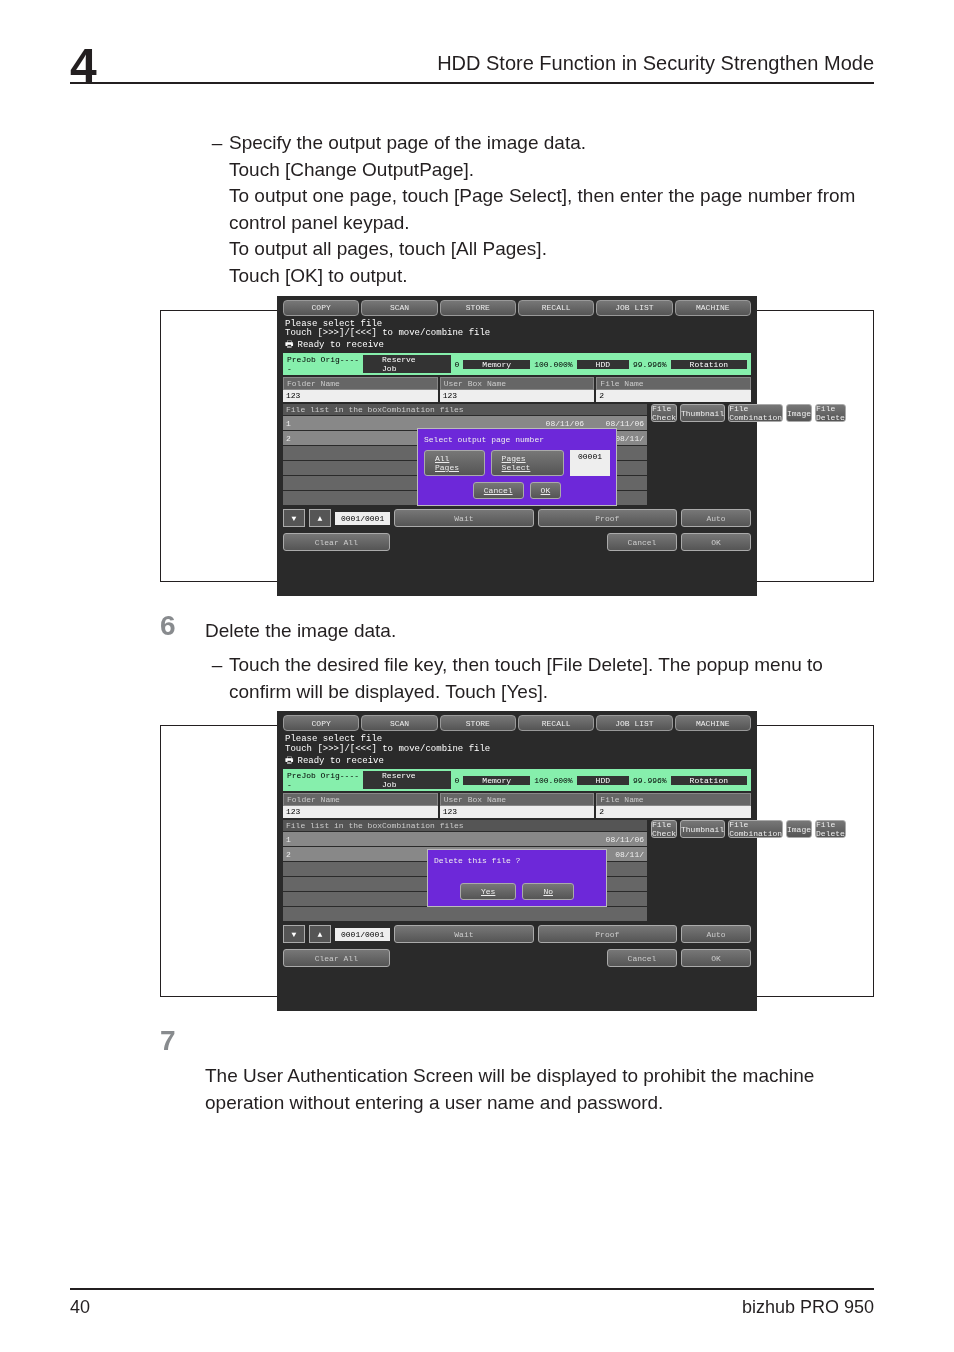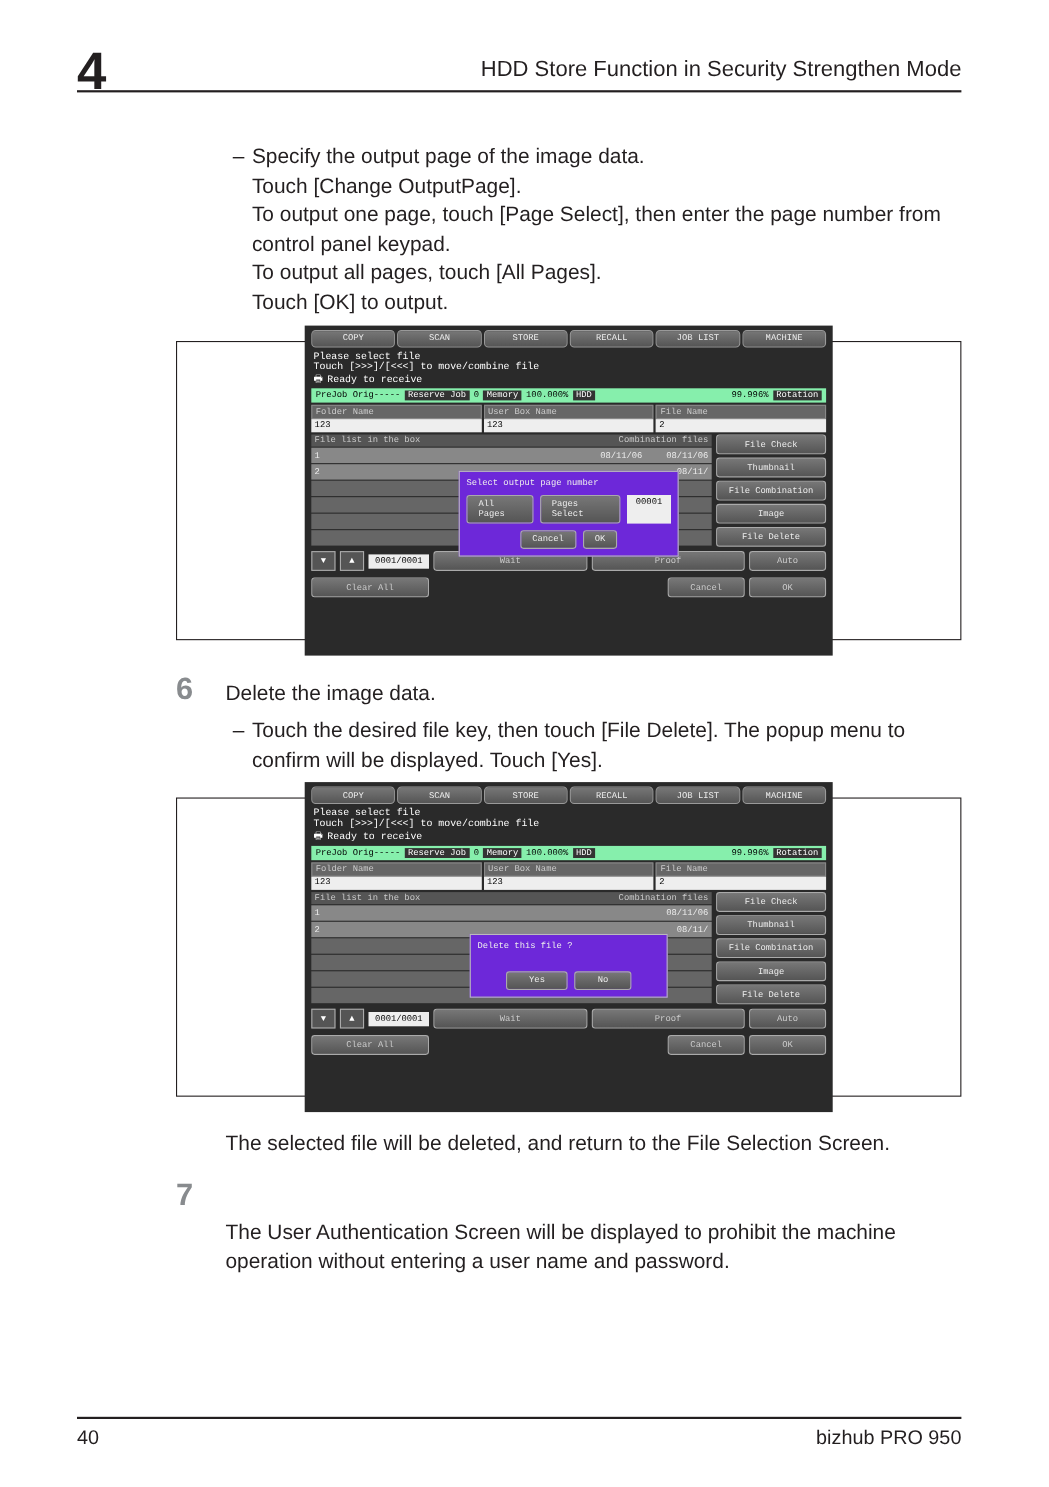--- a/index.html
+++ b/index.html
@@ -86,43 +86,43 @@
     font-size: 8px; color: #eee;
   }
   .mock-msg { padding: 4px 8px 2px 8px; color: #fff; font-size: 9px; line-height: 1.1; }
   .mock-status {
     background: #86efac; color: #000;
     margin: 0 6px; padding: 2px 4px;
     display: flex; gap: 4px; align-items: center;
     font-size: 8px;
   }
   .mock-status span { display:inline-block; }
-  .mock-status .pill { background:#333; color:#fff; padding:0 3px; }
+  .mock-status .pill { background:#333; color:#fff; padding:0 19px; }
   .mock-cols { display: flex; margin: 2px 6px 0 6px; gap: 2px; }
   .mock-col { flex:1; background:#666; border:1px solid #888; padding:1px 3px; font-size:8px; }
   .mock-inputs { display:flex; margin: 0 6px; gap:2px; }
   .mock-input { flex:1; background:#eee; color:#000; padding:1px 3px; font-size:8px; height:12px; }
   .mock-body { display:flex; margin:2px 6px 0 6px; gap:4px; }
   .mock-left { flex:1.4; }
-  .mock-right { width: 100px; display:flex; flex-direction:column; gap:3px; }
-  .mock-list-head { background:#555; font-size:8px; padding:1px 3px; display:flex; justify-content:space-between;}
+  .mock-right { width: 100px; display:flex; flex-direction:row; gap:3px; }
+  .mock-list-head { background:#555; font-size:8px; padding:1px 3px; display:flex; justify-content:flex-start;}
   .mock-row { background:#888; height:14px; display:flex; align-items:center; padding:0 3px; font-size:8px; margin-top:1px; color:#eee;}
   .mock-row.empty { background:#666; }
   .mock-btn {
     background: linear-gradient(#777,#555);
     border:1px solid #aaa; border-radius:3px;
     height:18px; display:flex; align-items:center; justify-content:center;
     font-size:8px; color:#eee;
   }
   .mock-popup {
     position:absolute;
     background:#6d28d9; border:1px solid #bbb;
     font-size:8px; color:#eee; padding:6px;
   }
-  .mock-popup .row { display:flex; gap:6px; margin-top:6px; justify-content:center; }
+  .mock-popup .row { display:flex; gap:6px; margin-top:6px; justify-content:center;text-decoration:underline; }
   .mock-popup .pbtn {
     background: linear-gradient(#777,#555); border:1px solid #aaa;
     border-radius:3px; padding:3px 10px; font-size:8px;
   }
   .mock-popup .pinput { background:#eee; color:#000; padding:2px 8px; font-size:8px; }
   .mock-bottom { margin:4px 6px 0 6px; display:flex; gap:4px; align-items:center;}
   .mock-arrow { background:#555; border:1px solid #aaa; width:22px; height:18px; display:flex; align-items:center; justify-content:center; font-size:8px; color:#fff;}
   .mock-count { background:#eee; color:#000; font-size:8px; padding:2px 6px; }
   .mock-bbtn { flex:1; background: linear-gradient(#777,#555); border:1px solid #aaa; border-radius:3px; height:18px; display:flex; align-items:center; justify-content:center; font-size:8px;}
   .mock-bottom2 { margin:6px 6px 6px 6px; display:flex; gap:4px; }
@@ -352,21 +352,20 @@
       </div>
       <div class="mock-bottom2">
         <div class="mock-bbtn">Clear All</div>
         <div style="flex:2;"></div>
         <div class="mock-bbtn">Cancel</div>
         <div class="mock-bbtn">OK</div>
       </div>
     </div>
   </div>
 
-  <div class="sub-indent plain-para">The selected file will be deleted, and return to the File Selection Screen.</div>
 
   <div class="step-row" style="margin-top:18px;">
     <div class="step-num">7</div>
   </div>
   <div class="sub-indent plain-para">The User Authentication Screen will be displayed to prohibit the machine operation without entering a user name and password.</div>
 
 </div>
 
 <div class="footer-rule"></div>
 <div class="footer-left">40</div>

